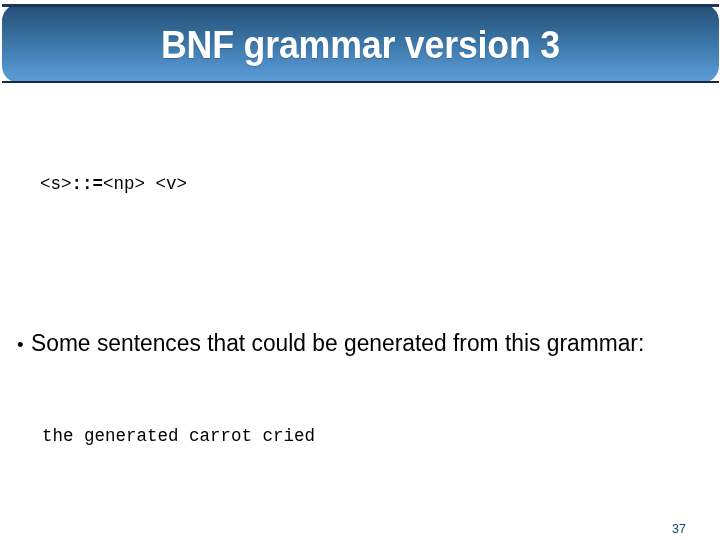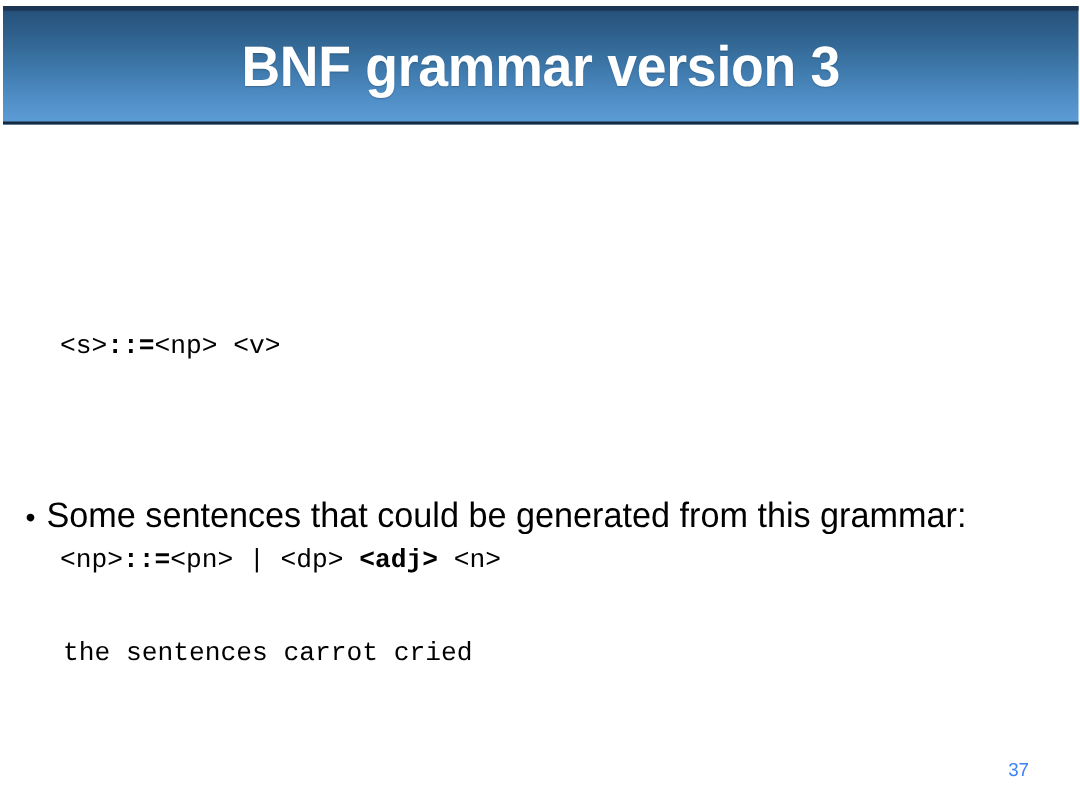--- a/index.html
+++ b/index.html
@@ -32,20 +32,21 @@
     height: 79px;
     background: linear-gradient(to bottom,
                 #1d3c5c 0%,
                 #27537d 6%,
                 #2e5f8a 22%,
                 #3b75a6 48%,
                 #4e8cc4 76%,
                 #5b9bd5 96%,
                 #5b9bd5 100%);
     box-sizing: border-box;
+    border-radius: 17px;
   }
   .title-banner .topline {
     position: absolute;
     left: 0; top: 0;
     width: 100%;
     height: 3px;
     background: #1b3553;
   }
   .title-banner .botline {
     position: absolute;
@@ -80,21 +81,20 @@
     width: 640px;
     font-family: "Liberation Mono", "DejaVu Sans Mono", monospace;
     font-size: 17.5px;
     line-height: 24.2px;
     color: #000000;
     letter-spacing: 0px;
     white-space: pre;
   }
   .grammar-line {
     white-space: pre;
-    margin-top: 47px;
   }
   .grammar-line .bold {
     font-weight: bold;
   }
 
   
   .bullet-row {
     position: absolute;
     left: 17px;
     top: 328px;
@@ -129,60 +129,59 @@
     font-size: 17.5px;
     line-height: 26.5px;
     color: #000000;
     white-space: pre;
   }
 
   
   .page-number {
     position: absolute;
     right: 34px;
-    bottom: 20px;
+    bottom: 4px;
     font-family: "Liberation Sans", sans-serif;
     font-size: 12.5px;
-    color: #3b82f6;
+    color: #0c4a6e;
     text-align: right;
   }
 </style>
 </head>
 <body>
 
 <div id="slide">
 
   <div class="title-banner">
     <div class="topline"></div>
     <div class="botline"></div>
     <div class="title-text">BNF grammar version 3</div>
   </div>
 
   <div class="grammar-block">
 
     <div class="grammar-line"><span>&lt;s&gt;</span><span class="bold">::=</span><span>&lt;np&gt; &lt;v&gt;</span></div>
 
-    <div class="grammar-line"><span>&lt;np&gt;</span><span class="bold">::=</span><span>&lt;pn&gt; | &lt;dp&gt; </span><span class="bold">&lt;adj&gt;</span><span> &lt;n&gt;</span></div>
 
 
 
     
 
     
 
     
 
   </div>
 
   <div class="bullet-row">
     <span class="bullet-dot">•</span>
     <span class="bullet-text">Some sentences that could be generated from this grammar:</span>
   </div>
 
   <div class="sentences-block">
-    <div>the sentences carrot cried</div>
+    <div>the generated carrot cried</div>
     
     
   </div>
 
   <div class="page-number">37</div>
 
 </div>
 
 </body></html>

